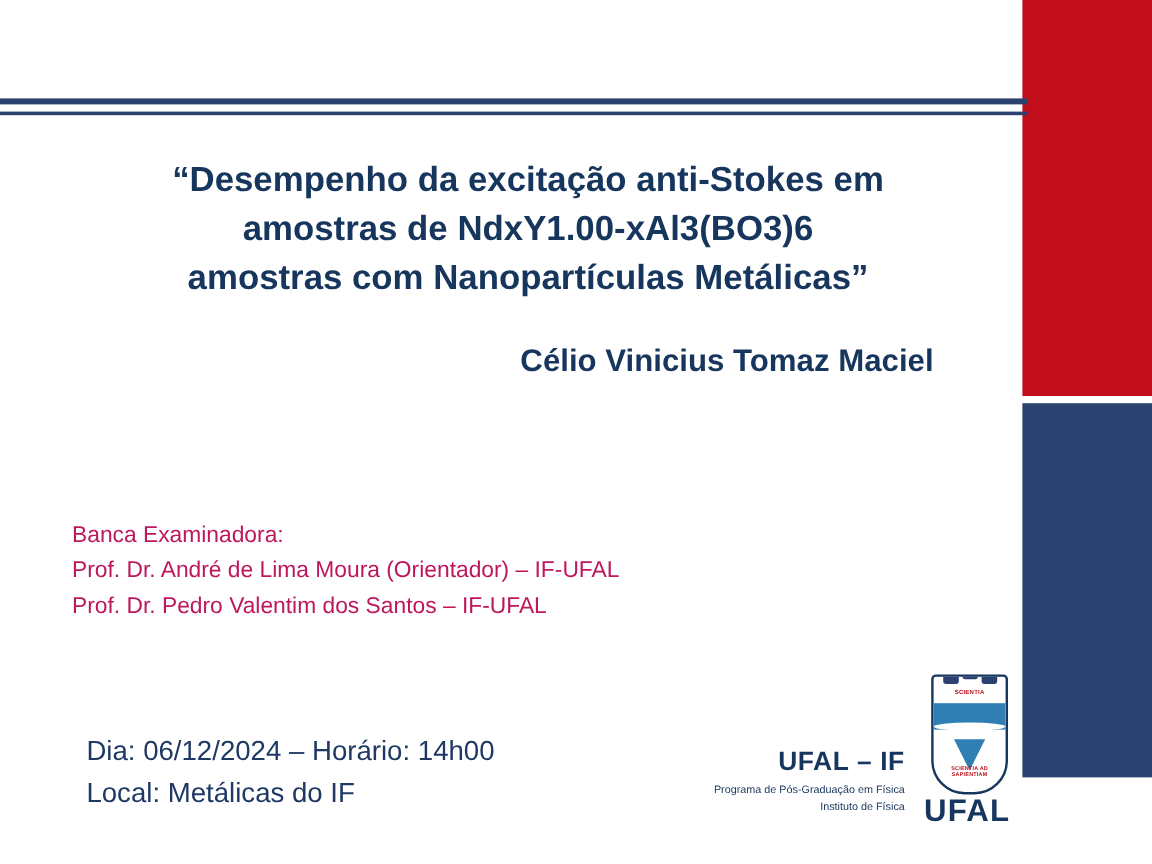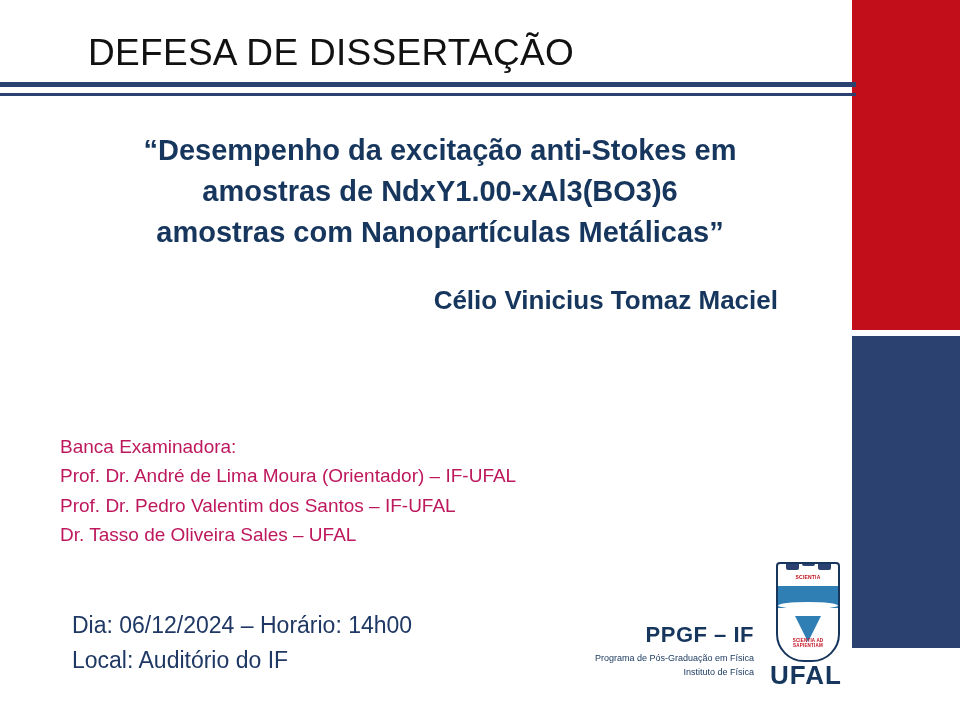--- a/index.html
+++ b/index.html
@@ -271,48 +271,46 @@
 
 <div class="slide">
 
   <div class="right-col">
     <div class="right-red"></div>
     <div class="right-gap"></div>
     <div class="right-blue"></div>
     <div class="right-white-bottom"></div>
   </div>
 
-  <div class="header-title">DEFESA DE DISSERTAÇÃO</div>
   <div class="rule-wrap">
     <div class="rule-thick"></div>
     <div class="rule-thin"></div>
   </div>
 
   <div class="talk-title">
     <div>“Desempenho da excitação anti-Stokes em</div>
     <div>amostras de NdxY1.00-xAl3(BO3)6</div>
     <div>amostras com Nanopartículas Metálicas”</div>
   </div>
 
   <div class="speaker">Célio Vinicius Tomaz Maciel</div>
 
   <div class="committee">
     <div>Banca Examinadora:</div>
     <div>Prof. Dr. André de Lima Moura (Orientador) – IF-UFAL</div>
     <div>Prof. Dr. Pedro Valentim dos Santos – IF-UFAL</div>
-    <div>Dr. Tasso de Oliveira Sales – UFAL</div>
   </div>
 
   <div class="when-where">
     <div>Dia: 06/12/2024 – Horário: 14h00</div>
-    <div>Local: Auditório do IF</div>
+    <div>Local: Metálicas do IF</div>
   </div>
 
   <div class="logo-block">
-    <div class="ppgf-name">PPGF – IF</div>
+    <div class="ppgf-name">UFAL – IF</div>
     <div class="ppgf-sub">
       <div>Programa de Pós-Graduação em Física</div>
       <div>Instituto de Física</div>
     </div>
 
     <div class="crest">
       <div class="shield">
         <div class="torch left"></div>
         <div class="torch mid"></div>
         <div class="torch right"></div>

